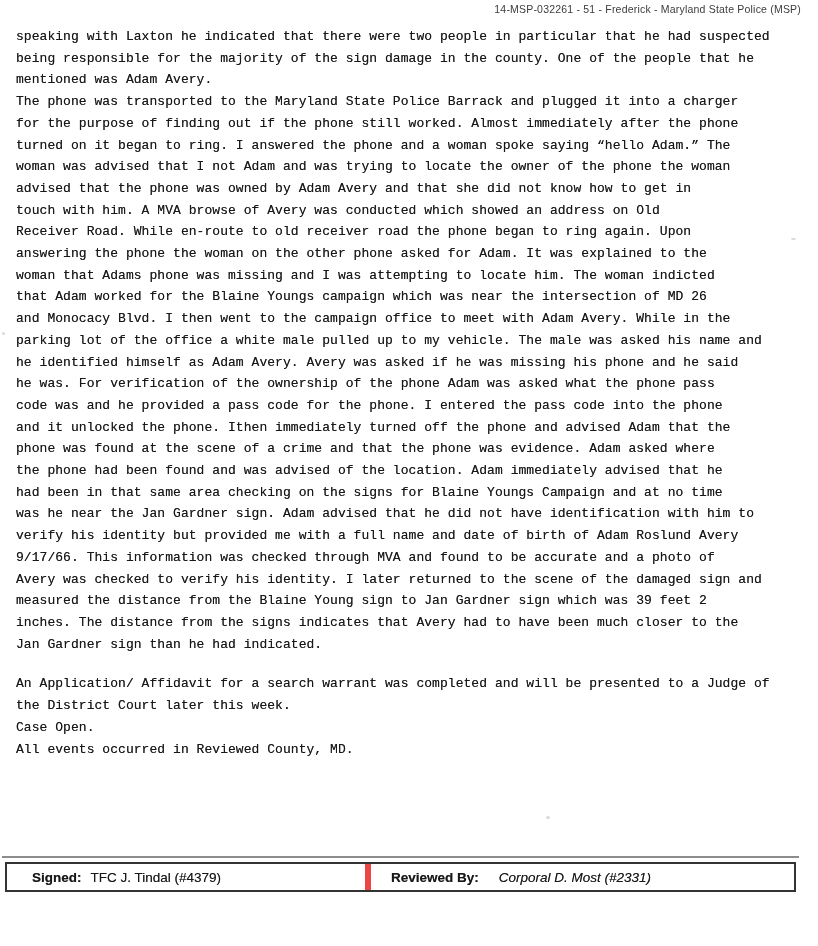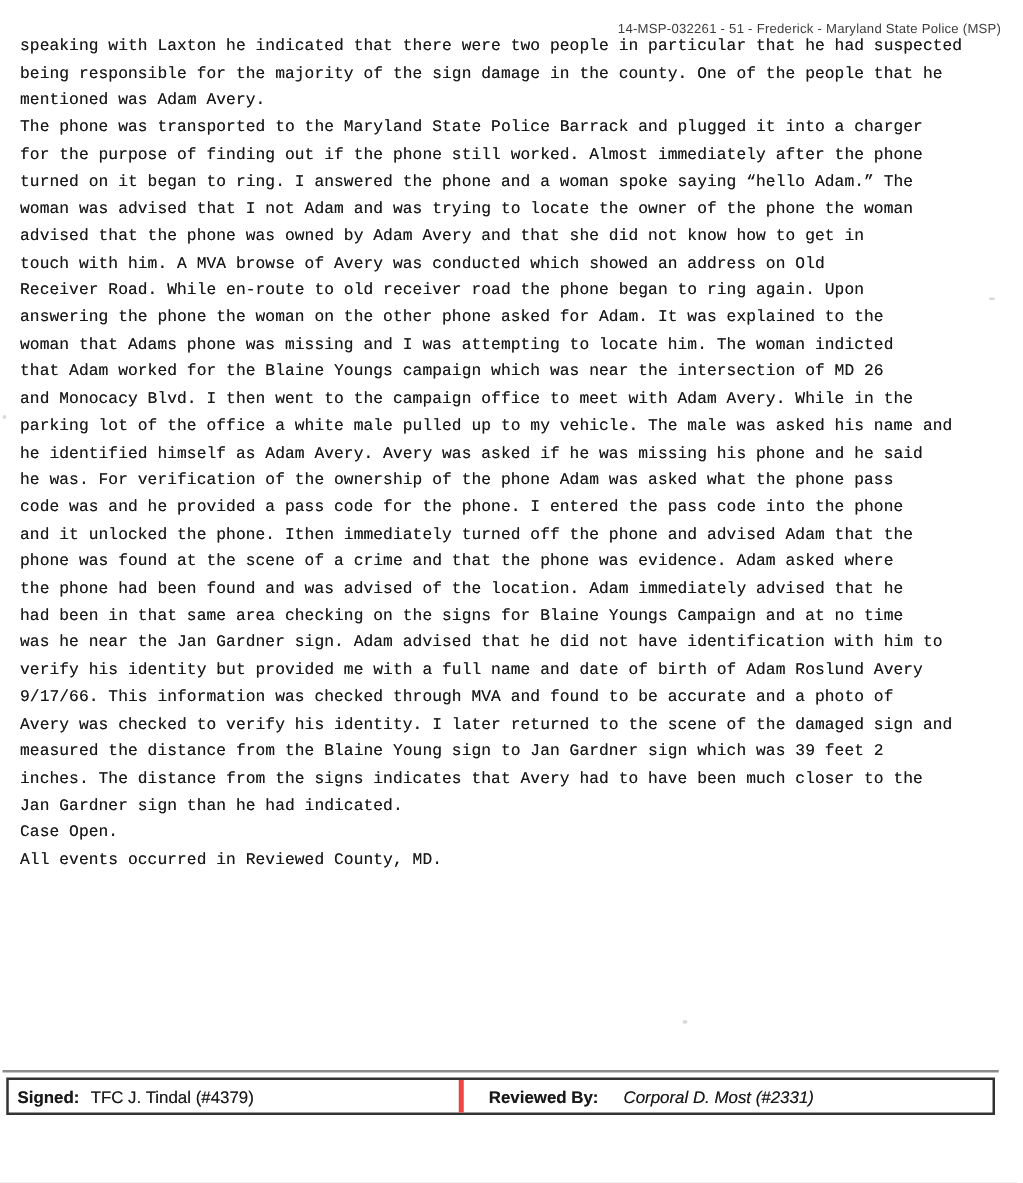--- a/index.html
+++ b/index.html
@@ -8,21 +8,21 @@
     width: 818px;
     height: 946px;
     background: #ffffff;
     font-family: "Liberation Sans", sans-serif;
     color: #181818;
     overflow: hidden;
     margin: 0 auto;
   }
   .doc-ref {
     position: absolute;
-    top: 17px;
+    top: 3px;
     right: 17px;
     font-size: 10.5px;
     color: #3c3c3c;
     letter-spacing: 0.2px;
     white-space: nowrap;
   }
   .body-text {
     position: absolute;
     left: 16px;
     top: 26px;
@@ -58,22 +58,22 @@
   }
   .sig-cell {
     display: flex;
     align-items: center;
     font-size: 13.5px;
     box-sizing: border-box;
     text-shadow: 0 0 0.5px rgba(25,25,25,0.6);
   }
   .sig-cell-left {
     width: 364px;
-    border-right: 4px solid #ef4444;
-    padding-left: 7px;
+    border-right: 6px solid #ef4444;
+    padding-left: 25px;
   }
   .sig-cell-right { flex: 1; padding-left: 20px; }
   .sig-label { font-weight: bold; white-space: nowrap; }
   .sig-value { margin-left: 9px; white-space: nowrap; }
   .sig-value-wide { margin-left: 20px; font-style: italic; }
 
   .speck {
     position: absolute;
     background: #b9b9b9;
     border-radius: 50%;
@@ -110,20 +110,22 @@
 phone was found at the scene of a crime and that the phone was evidence. Adam asked where
 the phone had been found and was advised of the location. Adam immediately advised that he
 had been in that same area checking on the signs for Blaine Youngs Campaign and at no time
 was he near the Jan Gardner sign. Adam advised that he did not have identification with him to
 verify his identity but provided me with a full name and date of birth of Adam Roslund Avery
 9/17/66. This information was checked through MVA and found to be accurate and a photo of
 Avery was checked to verify his identity. I later returned to the scene of the damaged sign and
 measured the distance from the Blaine Young sign to Jan Gardner sign which was 39 feet 2
 inches. The distance from the signs indicates that Avery had to have been much closer to the
 Jan Gardner sign than he had indicated.</p>
+    <p class="para gap-a">An Application/ Affidavit for a search warrant was completed and will be presented to a Judge of
+the District Court later this week.</p>
     <p class="para gap-b">Case Open.</p>
     <p class="para gap-b">All events occurred in Reviewed County, MD.</p>
   </div>
 
   <div class="speck" style="left:546px; top:816px; width:4px; height:3px;"></div>
   <div class="speck" style="left:791px; top:238px; width:5px; height:2px;"></div>
   <div class="speck" style="left:2px; top:332px; width:3px; height:3px;"></div>
 
   <div class="footer-rule"></div>
 

